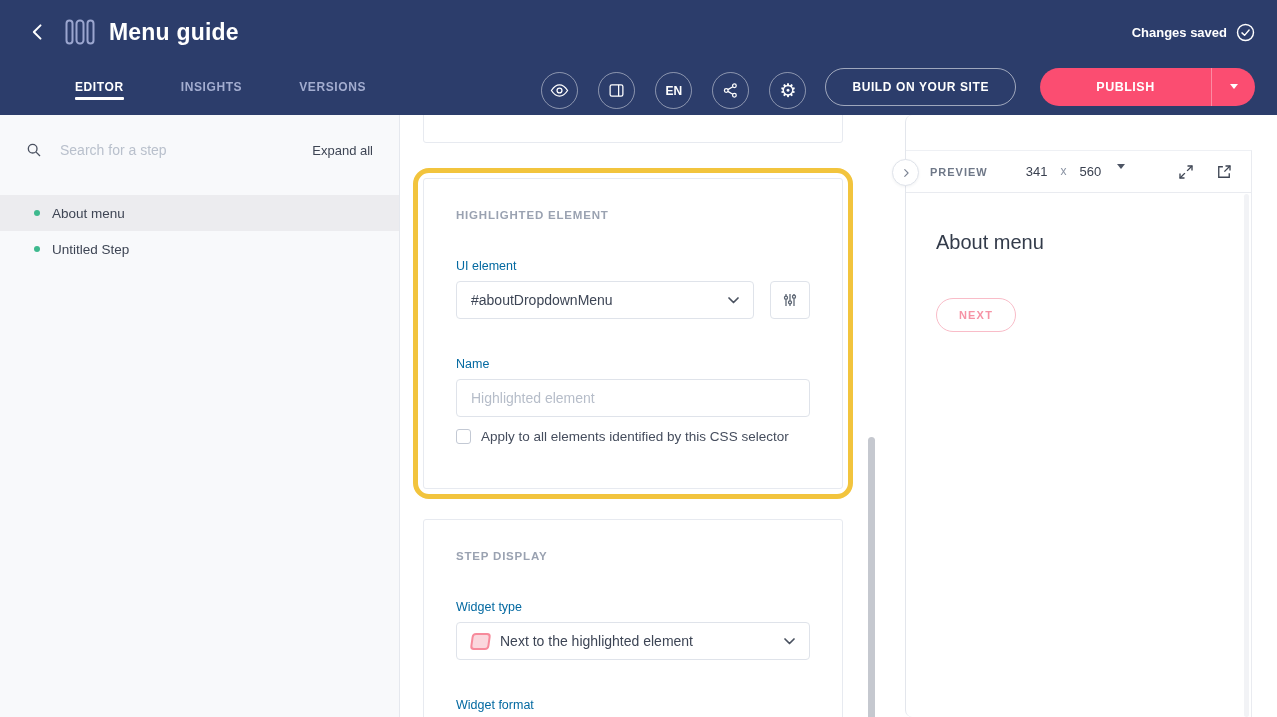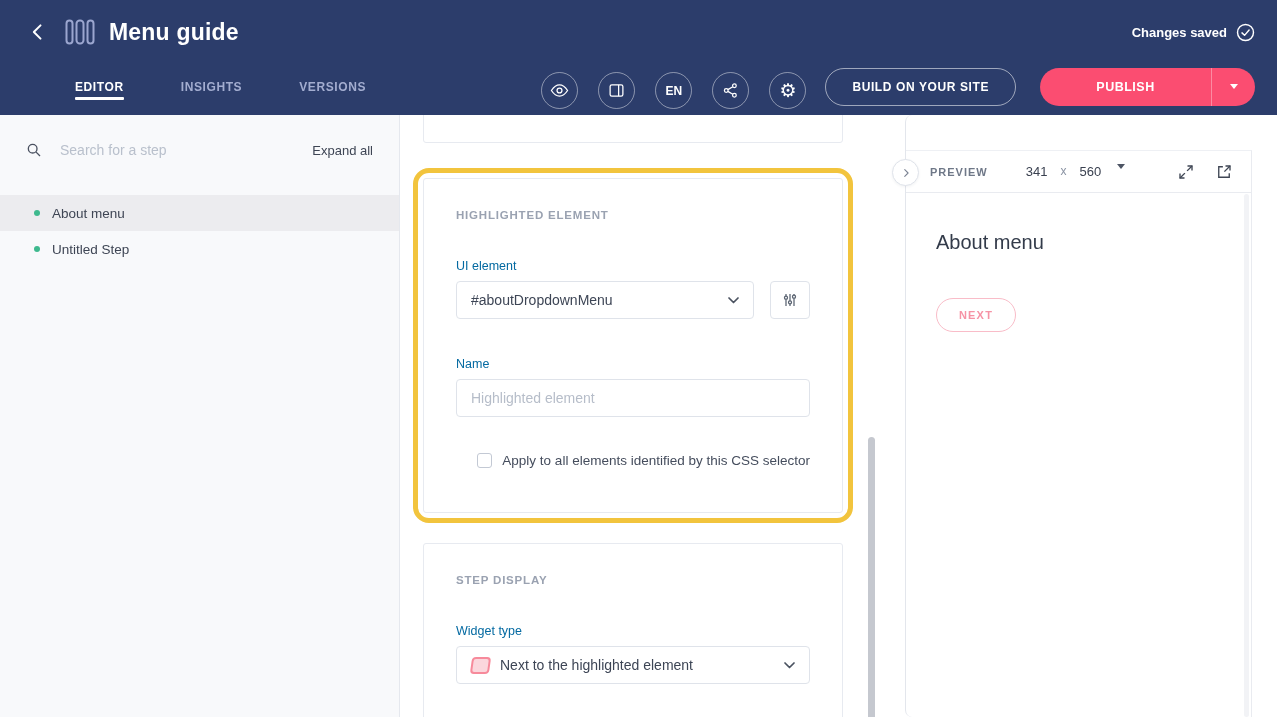--- a/index.html
+++ b/index.html
@@ -72,21 +72,21 @@
   .field-label { display:block; font-size:12.5px; color:#0369a1; margin:38px 0 8px; }
   .select-row { display:flex; gap:16px; }
   .select { height:38px; border:1px solid #dfe3ea; border-radius:4px; background:#fff; display:flex;
             align-items:center; padding:0 14px; gap:10px; cursor:pointer; flex:1; min-width:0; }
   .select-value { font-size:14px; color:#3d4555; flex:1; white-space:nowrap; overflow:hidden; }
   .adjust-btn { width:40px; height:38px; border:1px solid #dfe3ea; border-radius:4px; background:#fff;
                 cursor:pointer; display:flex; align-items:center; justify-content:center; flex:none; }
   .text-input { width:100%; height:38px; border:1px solid #dfe3ea; border-radius:4px; padding:0 14px;
                 font-size:14px; color:#3d4555; outline:none; font-family:inherit; }
   .text-input::placeholder { color:#b6bdc9; }
-  .checkbox-row { margin-top:36px; display:flex; align-items:center; gap:10px;justify-content:flex-end; }
+  .checkbox-row { margin-top:12px; display:flex; align-items:center; gap:10px; }
   .checkbox { width:15px; height:15px; border:1px solid #c3c9d4; border-radius:3px; background:#fff;
               cursor:pointer; flex:none; }
   .checkbox-label { font-size:13.5px; color:#454d5d; }
   .widget-chip { width:19px; height:17px; border:2px solid #f78a9b; background:#fbd7dd;
                  border-radius:4px; transform:skewX(-8deg); flex:none; }
   .step-display-card { margin-top:20px; padding-bottom:40px; }
   .main-scrollbar { position:absolute; right:30px; top:0; bottom:0; width:7px; }
   .main-scrollbar .thumb { position:absolute; top:322px; height:420px; width:7px;
                            background:#c5c8cf; border-radius:4px; }
 

